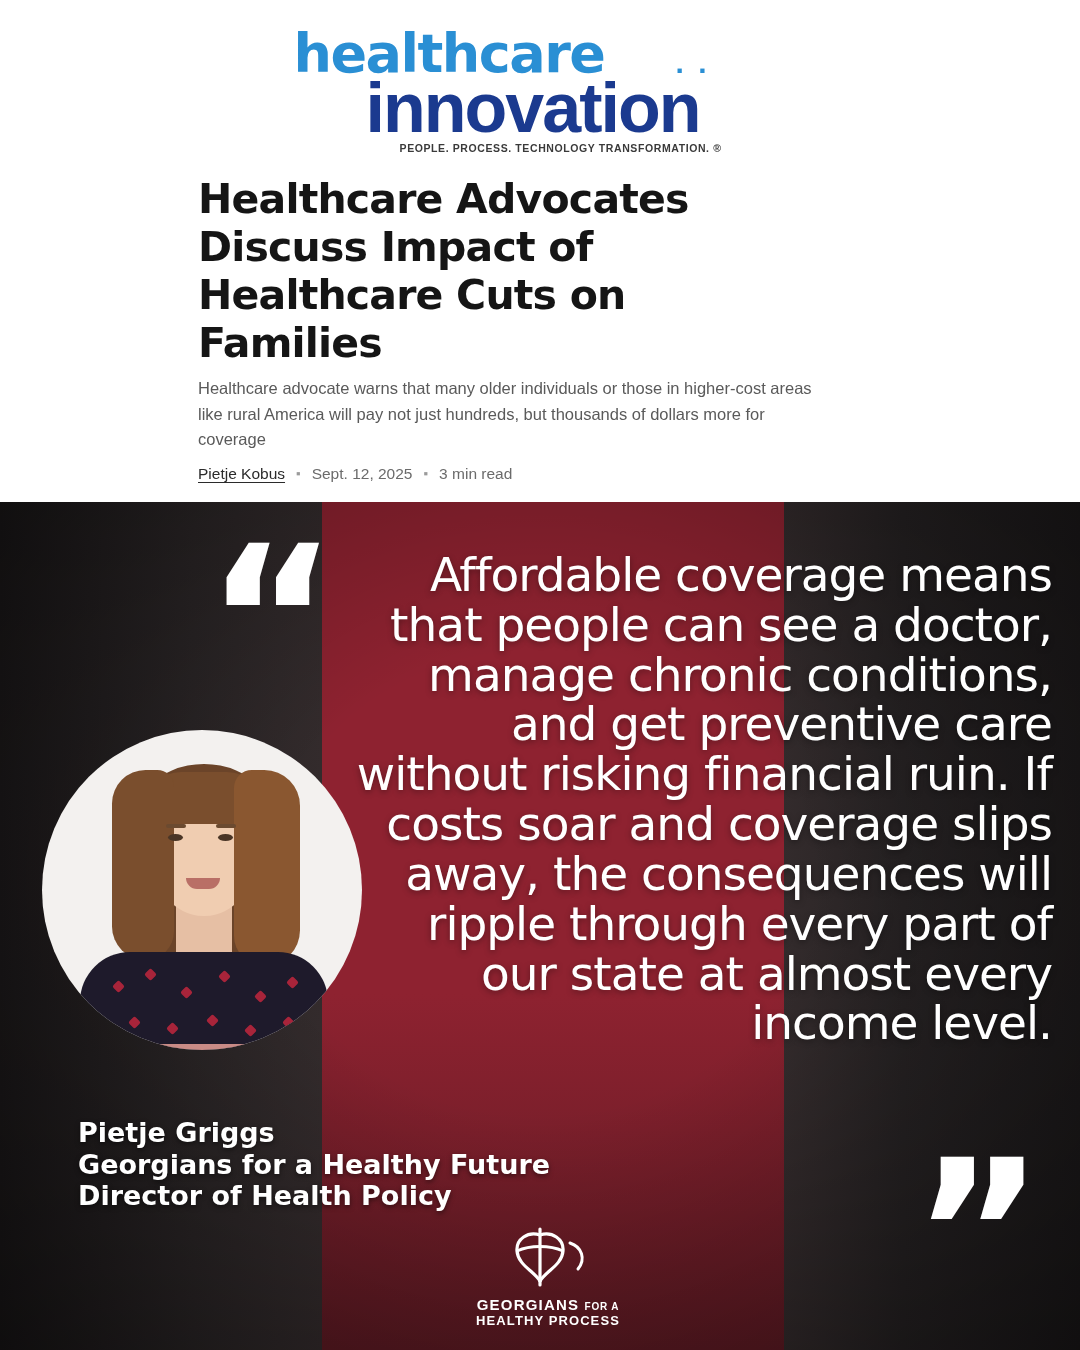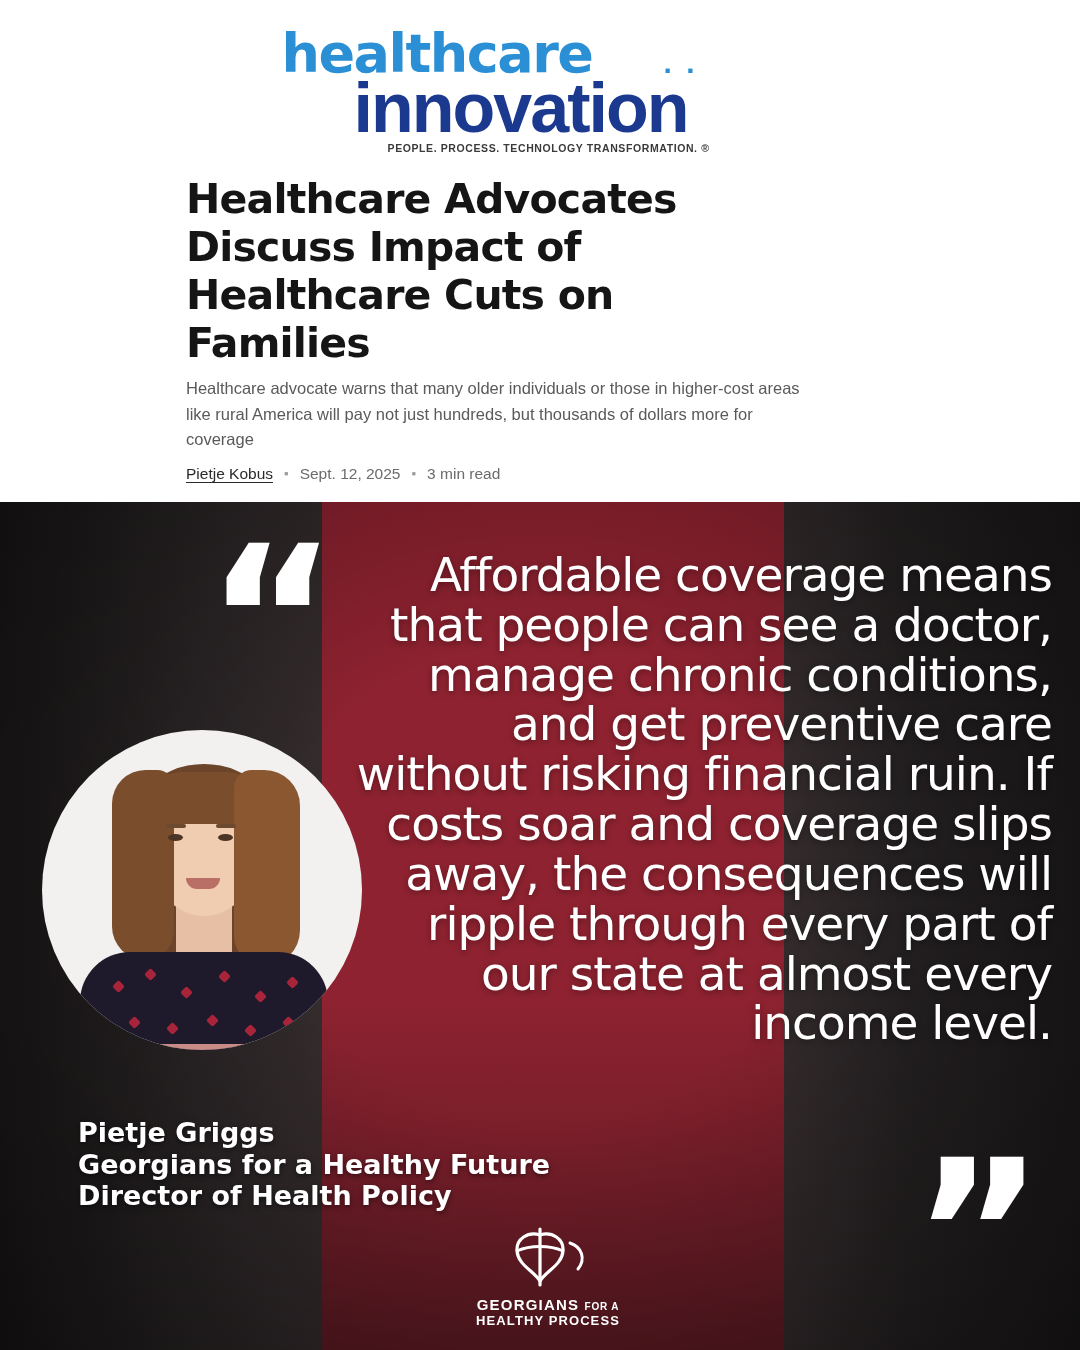--- a/index.html
+++ b/index.html
@@ -6,21 +6,21 @@
   html, body {
     width: 1080px; height: 1350px;
     font-family: "Liberation Sans", sans-serif;
     background: #ffffff;
     overflow: hidden;
   }
   .page { position: relative; width: 1080px; height: 1350px; }
 
   
   .article {
-    position: absolute; top: 0; left: 0;
+    position: absolute; top: 0; left: 12px;
     width: 991px; height: 502px;
     background: #ffffff;
     padding: 28px 0 16px 0;
   }
   .logo-wrap {
     width: 100%;
     display: flex; flex-direction: column; align-items: center;
     margin-bottom: 22px;
   }
   .logo-block { position: relative; width: 440px; text-align: center; }

